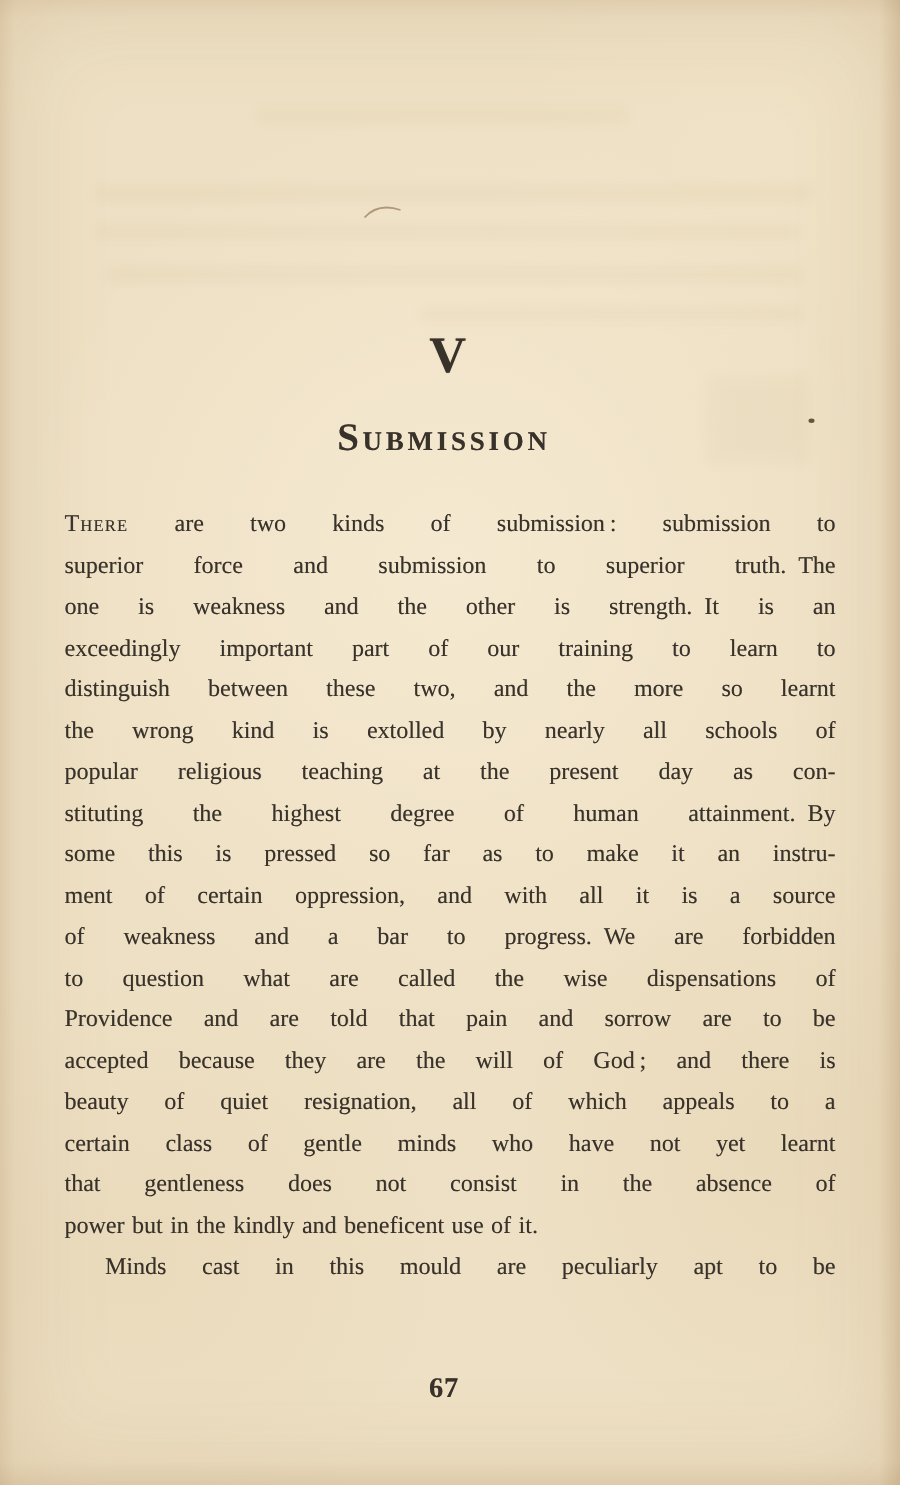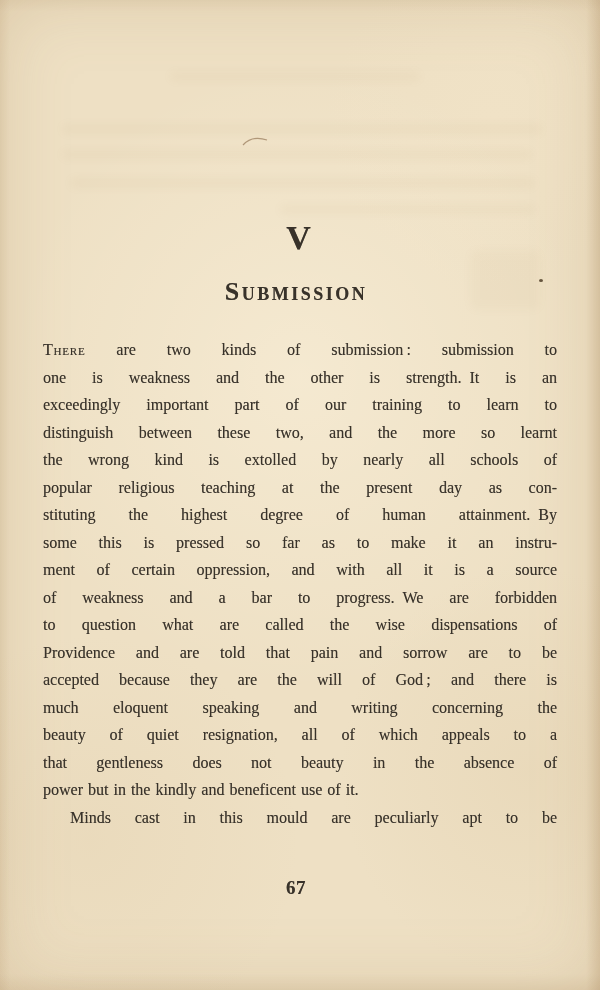--- a/index.html
+++ b/index.html
@@ -116,21 +116,21 @@
     padding-left: 27px;
   }
   .sc-lead {
     font-variant: small-caps;
     letter-spacing: 0.8px;
   }
 
   .page-number {
     position: absolute;
     left: 0;
-    top: 877px;
+    top: 915px;
     width: 592px;
     text-align: center;
     font-size: 19px;
     font-weight: 600;
     letter-spacing: 0.5px;
     text-shadow: 0 0 0.4px rgba(56,50,42,0.5);
   }
 </style>
 </head>
 <body>
@@ -151,34 +151,35 @@
   </svg>
 
   <div class="ink-speck"></div>
 
   <div class="chapter-number">V</div>
 
   <div class="chapter-title">Submission</div>
 
   <div class="body-text">
     <div class="line justify"><span class="sc-lead">There</span><span> are two kinds of submission : submission to</span></div>
+    <div class="line justify">superior force and submission to superior truth. The</div>
     <div class="line justify">one is weakness and the other is strength. It is an</div>
     <div class="line justify">exceedingly important part of our training to learn to</div>
     <div class="line justify">distinguish between these two, and the more so learnt</div>
     <div class="line justify">the wrong kind is extolled by nearly all schools of</div>
     <div class="line justify">popular religious teaching at the present day as con-</div>
     <div class="line justify">stituting the highest degree of human attainment. By</div>
     <div class="line justify">some this is pressed so far as to make it an instru-</div>
     <div class="line justify">ment of certain oppression, and with all it is a source</div>
     <div class="line justify">of weakness and a bar to progress. We are forbidden</div>
     <div class="line justify">to question what are called the wise dispensations of</div>
     <div class="line justify">Providence and are told that pain and sorrow are to be</div>
     <div class="line justify">accepted because they are the will of God ; and there is</div>
-    <div class="line justify">much eloquent speaking and writing concerning the</div>
     <div class="line justify">beauty of quiet resignation, all of which appeals to a</div>
-    <div class="line justify">that gentleness does not beauty in the absence of</div>
+    <div class="line justify">certain class of gentle minds who have not yet learnt</div>
+    <div class="line justify">that gentleness does not consist in the absence of</div>
     <div class="line">power but in the kindly and beneficent use of it.</div>
     <div class="line justify indent">Minds cast in this mould are peculiarly apt to be</div>
   </div>
 
   <div class="page-number">67</div>
 
 </div>
 
 </body></html>

